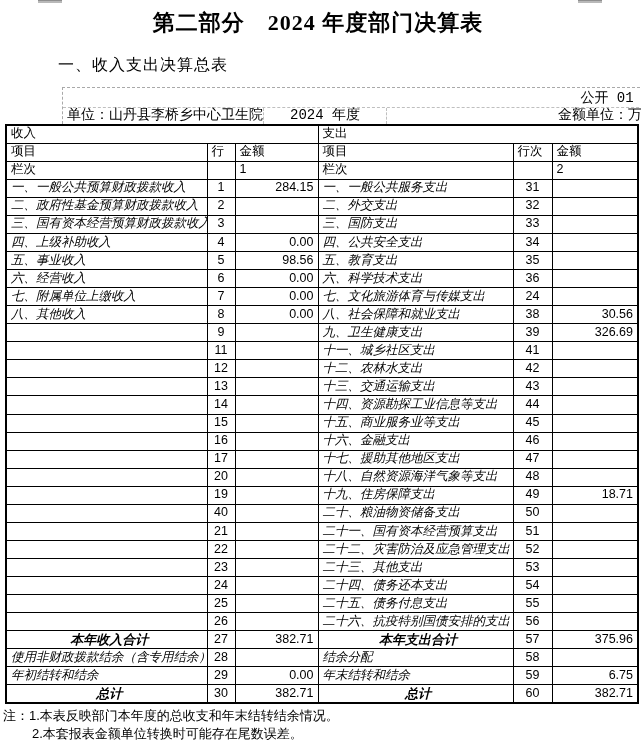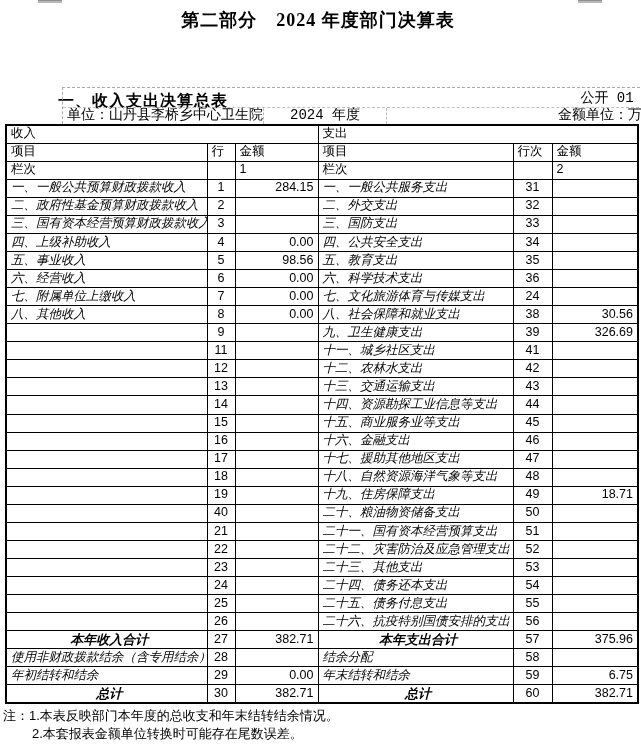--- a/index.html
+++ b/index.html
@@ -15,25 +15,25 @@
     position:absolute; top:0; height:3px; width:24px;
     background:#b9b9b9; border-top:1px solid #8f8f8f;
   }
   .ruler-mark.left  { left:38px; }
   .ruler-mark.right { left:578px; }
 
   .doc-title {
     position:absolute; top:8px; left:0; width:636px;
     text-align:center;
     font-family:"Liberation Serif", serif;
-    font-weight:bold; font-size:18px; letter-spacing:1px;
+    font-weight:bold; font-size:22px; letter-spacing:1px;
   }
   .section-title {
     position:absolute; top:55px; left:58px;
-    font-size:16px; font-weight:bold; letter-spacing:1px;margin-top:36px;
+    font-size:16px; font-weight:normal; letter-spacing:1px;
   }
 
   .info-box {
     position:absolute; left:62px; top:87px; width:598px; height:37px;
     border:1px dashed #a9a9a9; border-bottom:none;
     font-size:14px;
     font-family:Liberation Mono, monospace;
   }
   .info-row1 {
     height:20px; line-height:20px;
@@ -246,21 +246,21 @@
       <tr>
     <td class="ii"></td>
     <td class="il">17</td>
     <td class="ia"></td>
     <td class="ei">十七、援助其他地区支出</td>
     <td class="el">47</td>
     <td class="ea"></td>
   </tr>
       <tr>
     <td class="ii"></td>
-    <td class="il">18</td>
+    <td class="il">20</td>
     <td class="ia"></td>
     <td class="ei">十八、自然资源海洋气象等支出</td>
     <td class="el">48</td>
     <td class="ea"></td>
   </tr>
       <tr>
     <td class="ii"></td>
     <td class="il">19</td>
     <td class="ia"></td>
     <td class="ei">十九、住房保障支出</td>

